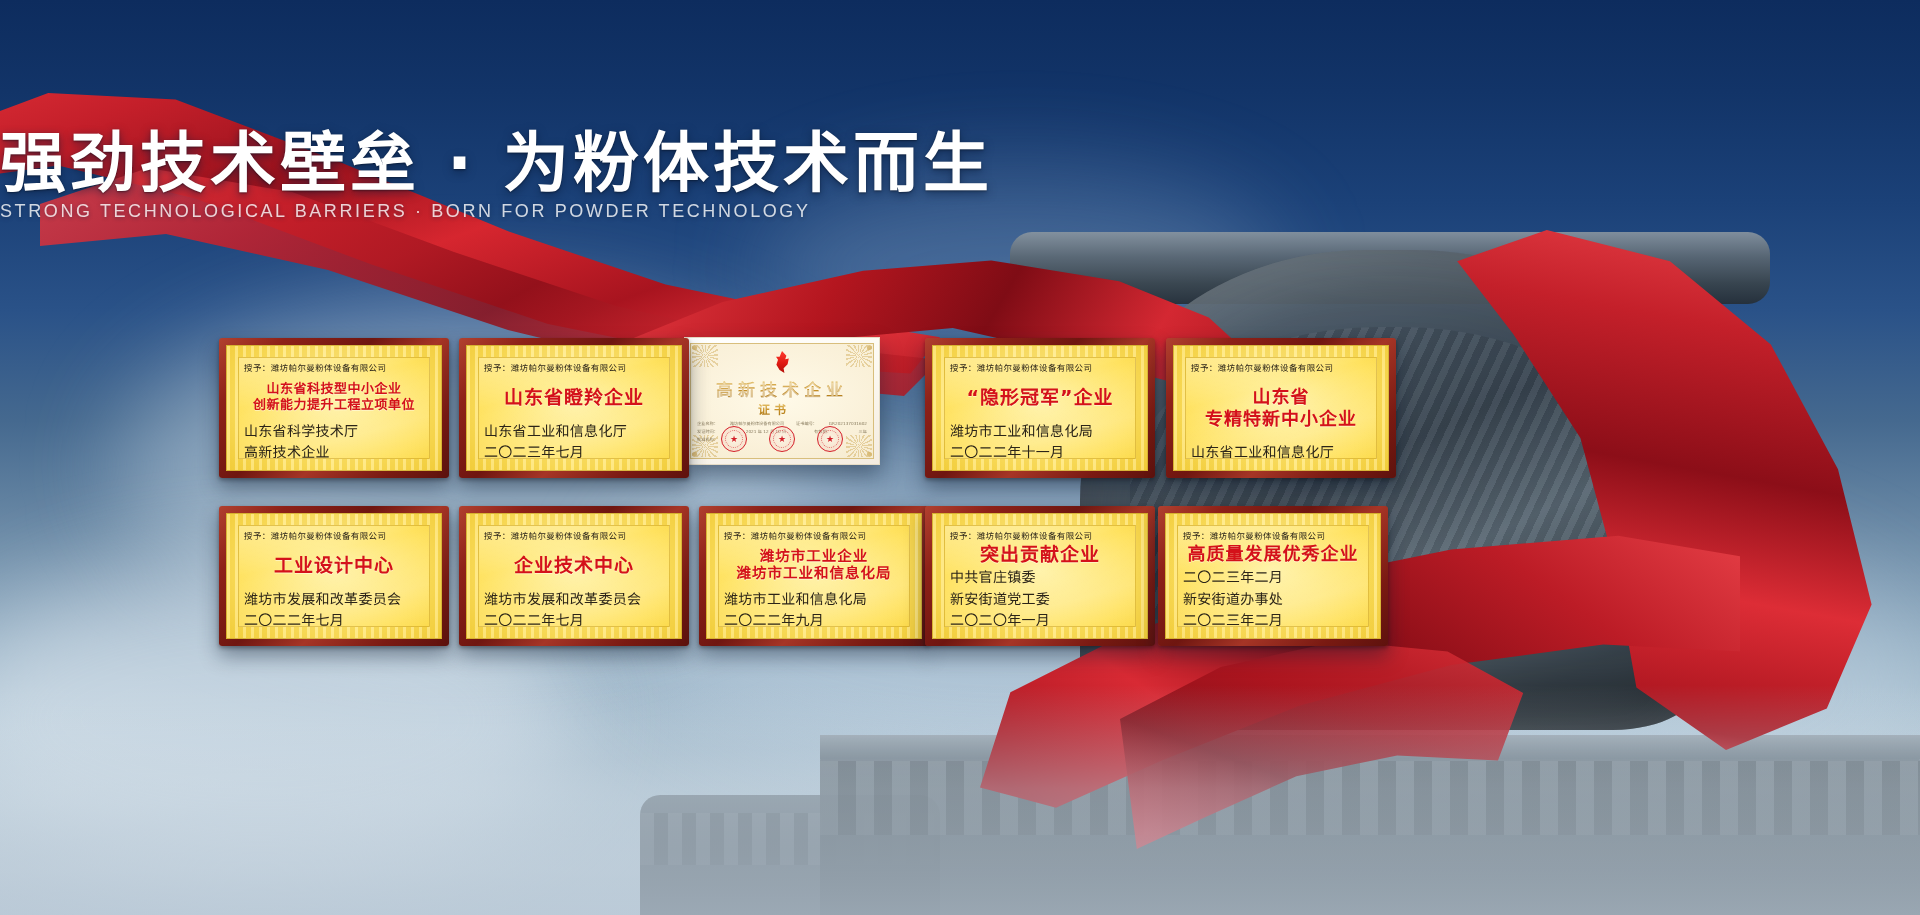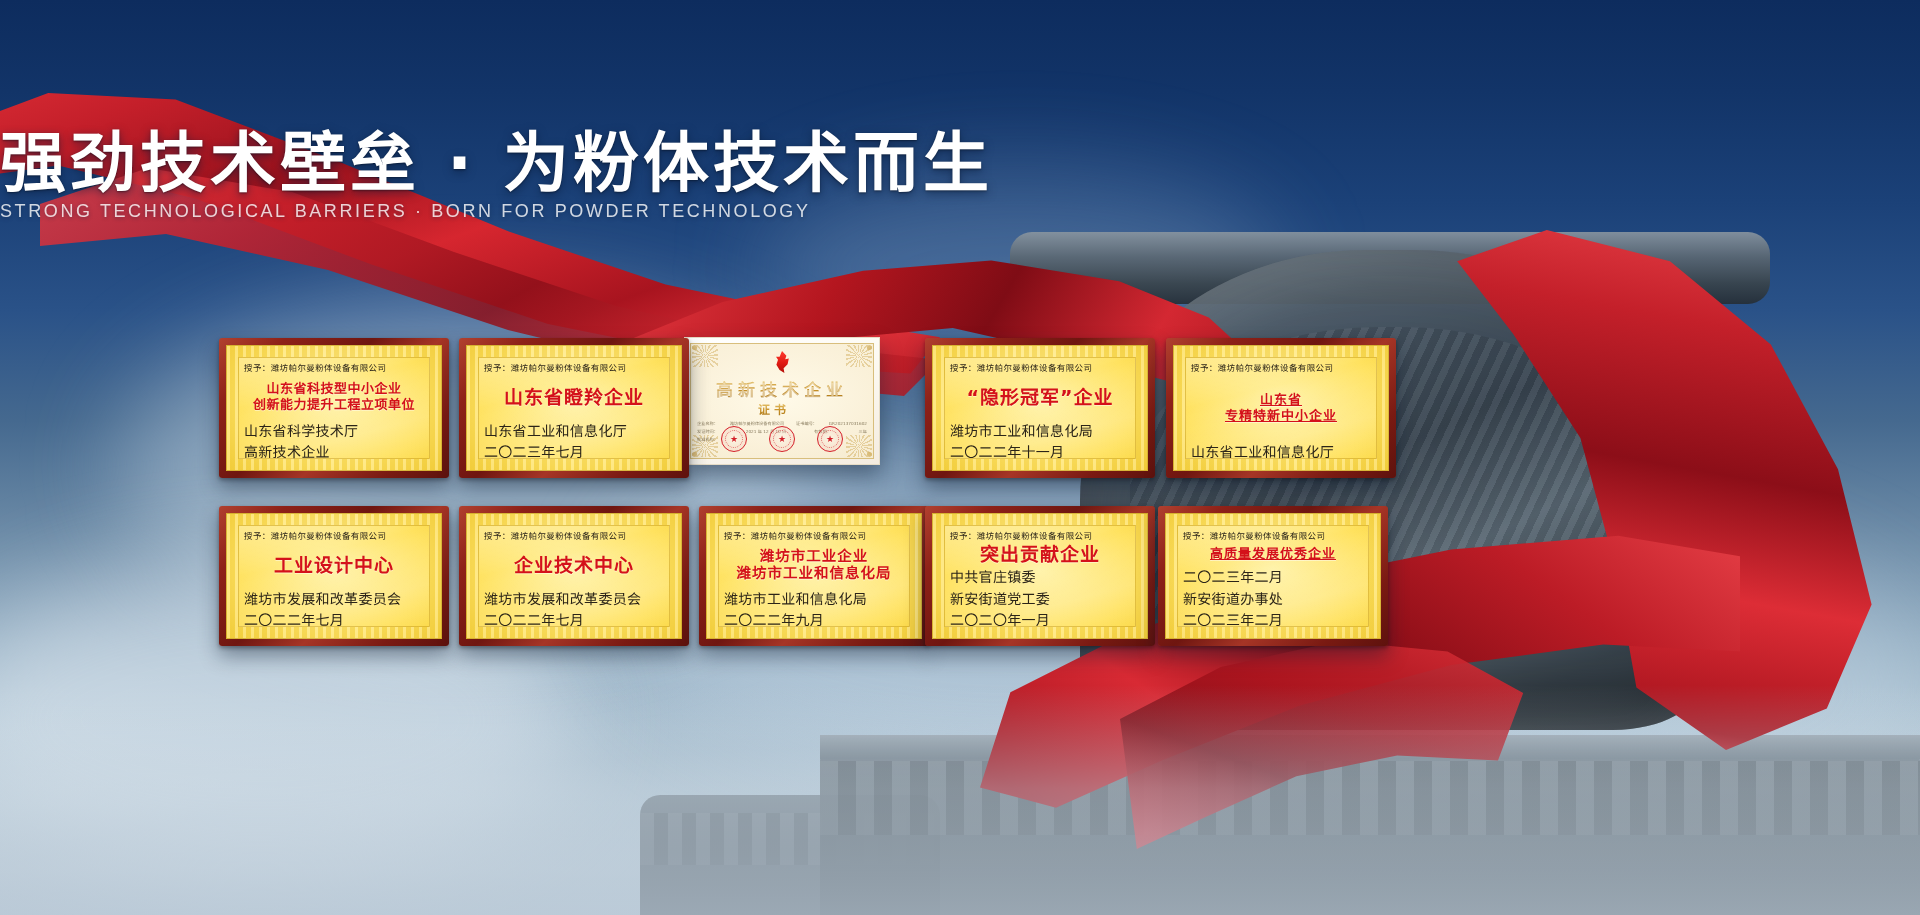--- a/index.html
+++ b/index.html
@@ -188,21 +188,21 @@
   }
   .award-title {
     flex:1; display:flex; flex-direction:column;
     align-items:center; justify-content:center;
     color:#d4111a; font-weight:700;
     text-shadow:0 1px 0 rgba(255,255,255,.45);
     line-height:1.18; letter-spacing:1px;
   }
   .award-title .ln { white-space:nowrap; }
   .award-title.sz-lg .ln { font-size:19px; }
-  .award-title.sz-md .ln { font-size:13px;text-decoration:underline; }
+  .award-title.sz-md .ln { font-size:18px; }
   .award-title.sz-sm .ln { font-size:14.5px; }
   .award-title.sz-xs .ln { font-size:13px; letter-spacing:.5px; }
   .issuer { color:#2b2418; font-size:14px; line-height:1.55; letter-spacing:.3px; }
 
   
   #plaque-1  { left:219px;  top:338px; }
   #plaque-2  { left:459px;  top:338px; }
   #plaque-4  { left:925px;  top:338px; }
   #plaque-5  { left:1166px; top:338px; }
   #plaque-6  { left:219px;  top:506px; }

